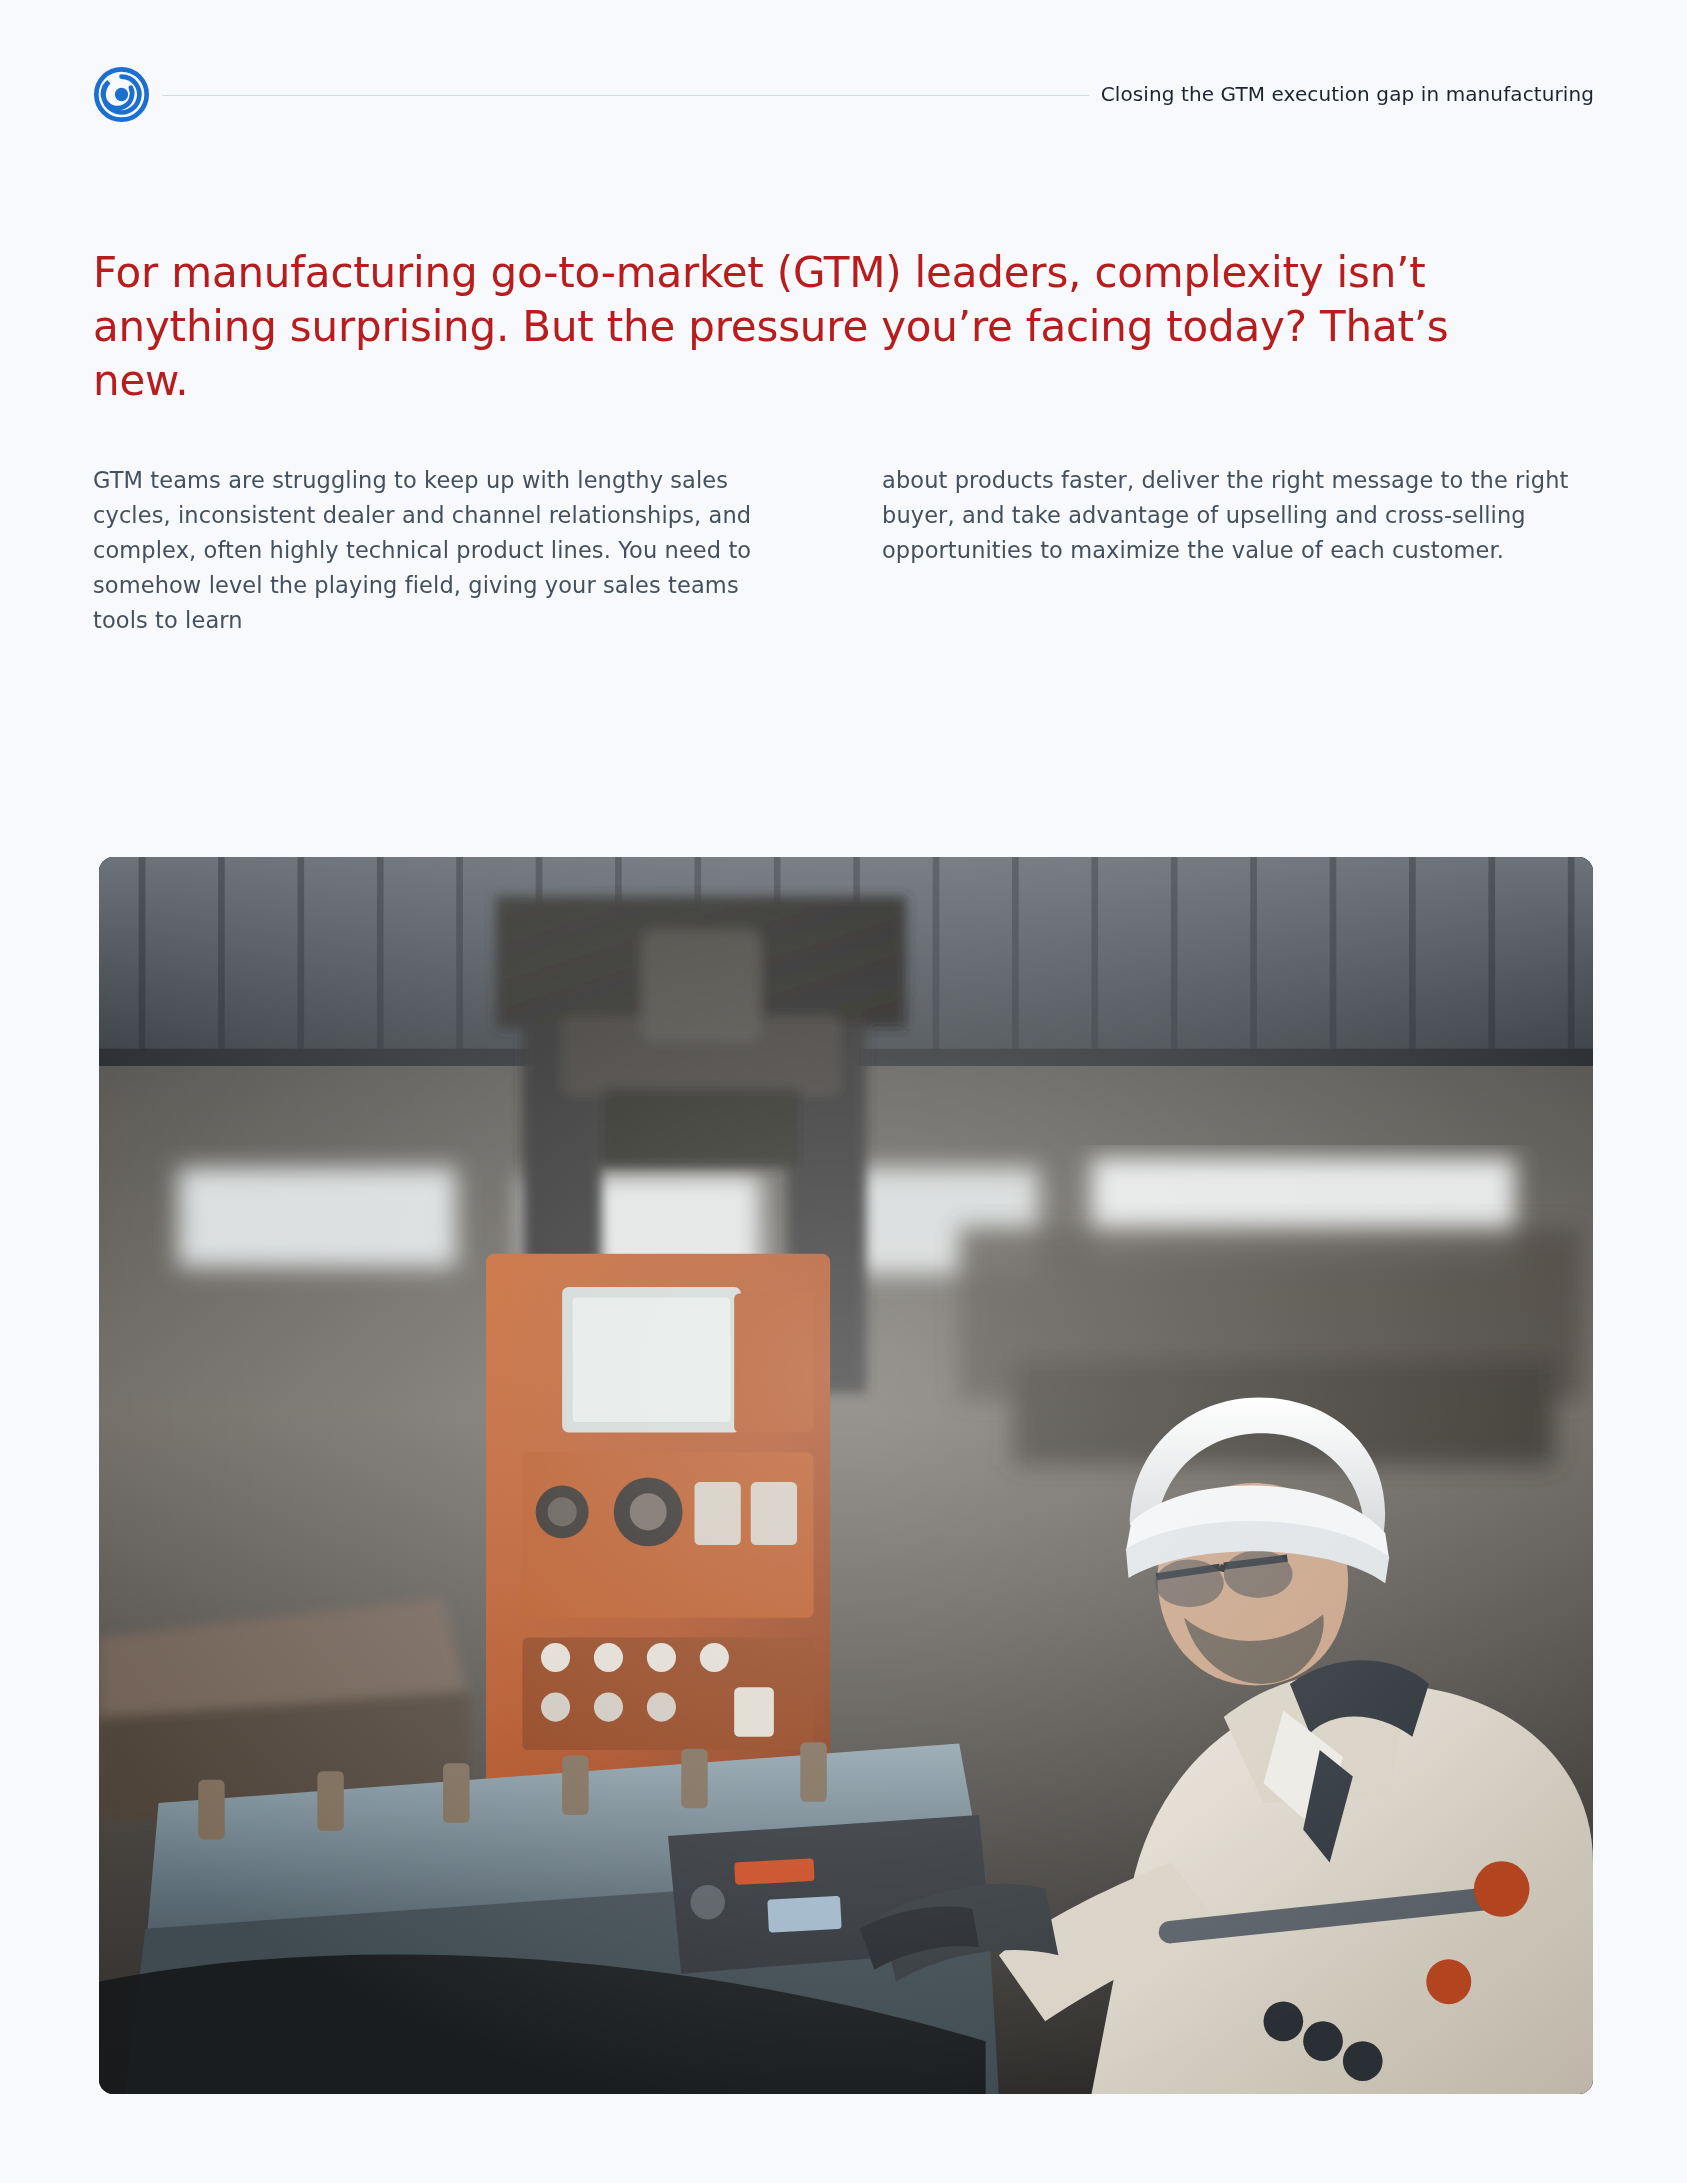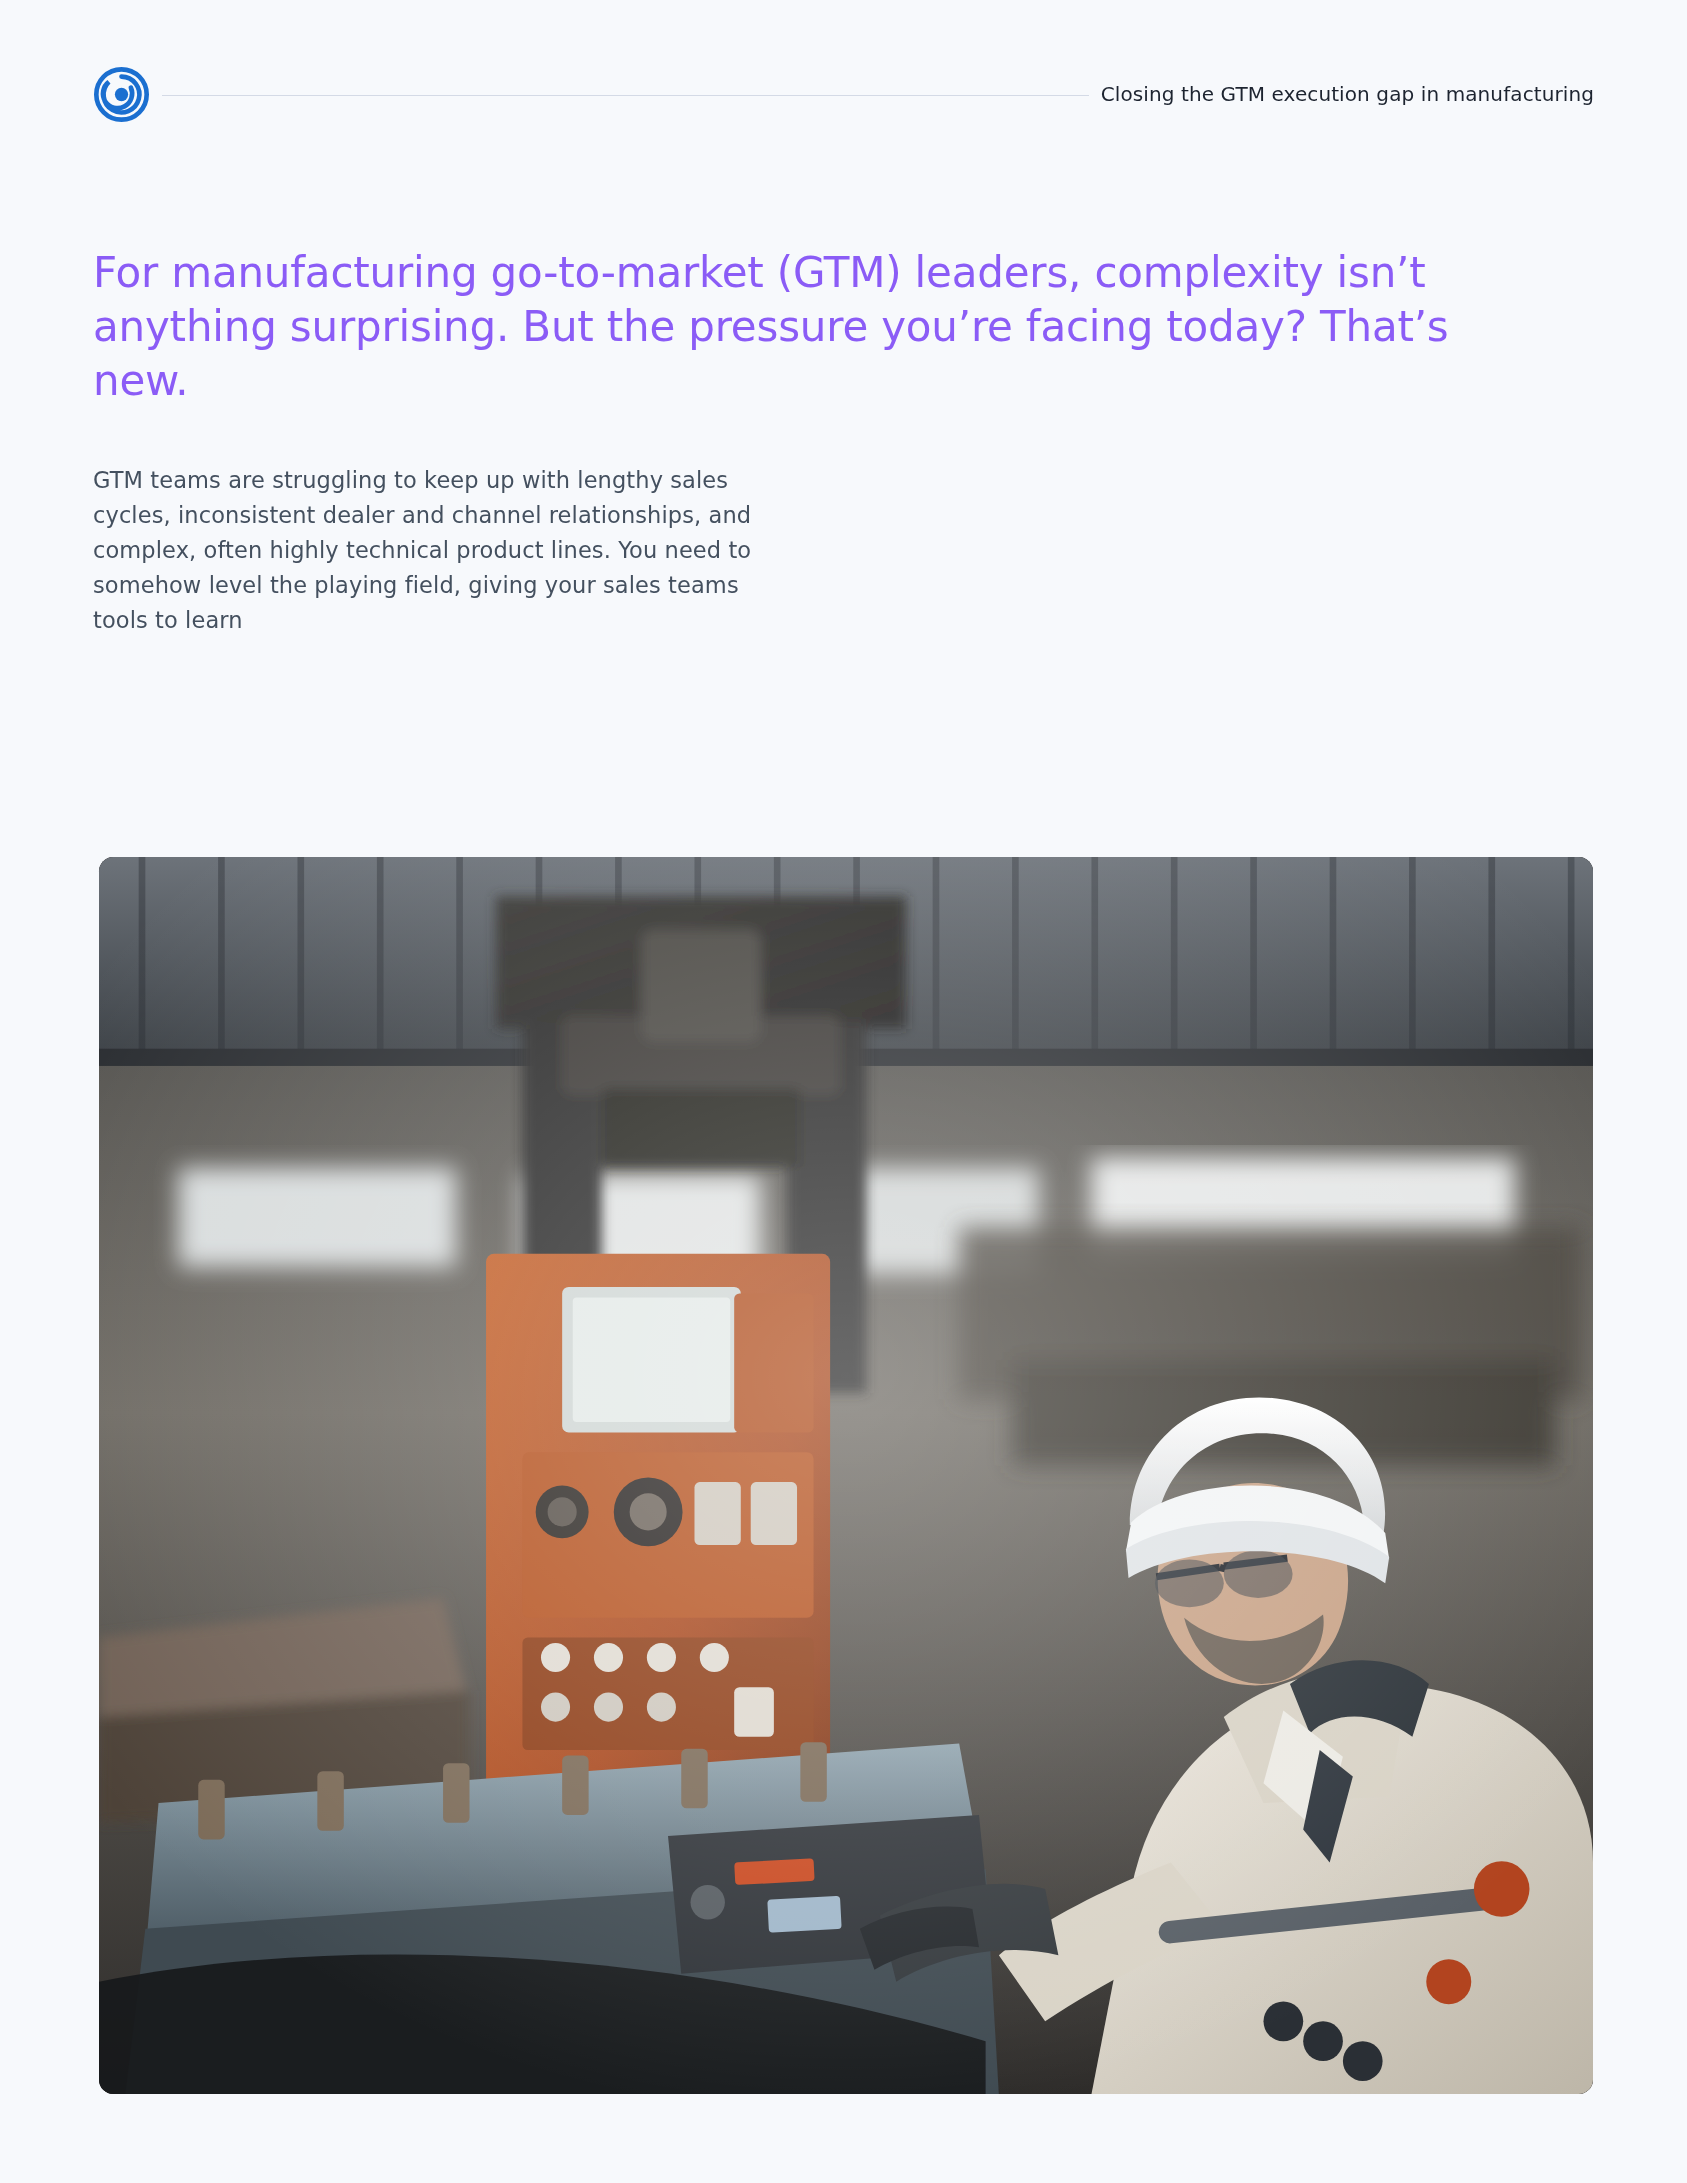--- a/index.html
+++ b/index.html
@@ -63,21 +63,21 @@
   }
 
   
   .headline {
     position: absolute;
     top: 218px;
     left: 93px;
     width: 1409px;
     font-size: 42px;
     line-height: 1.28;
-    color: #8b5cf6;
+    color: #b91c1c;
     letter-spacing: -0.2px;
     font-weight: 400;
   }
 
   
   .columns {
     position: absolute;
     top: 463px;
     left: 93px;
     width: 1502px;
@@ -129,20 +129,23 @@
     <div class="header-rule"></div>
 
     <div class="header-title">Closing the GTM execution gap in manufacturing</div>
   </div>
 
   <h1 class="headline">For manufacturing go-to-market (GTM) leaders, complexity isn’t anything surprising. But the pressure you’re facing today? That’s new.</h1>
 
   <div class="columns">
     <div class="column">
       <p>GTM teams are struggling to keep up with lengthy sales cycles, inconsistent dealer and channel relationships, and complex, often highly technical product lines. You need to somehow level the playing field, giving your sales teams tools to learn</p>
+    </div>
+    <div class="column">
+      <p>about products faster, deliver the right message to the right buyer, and take advantage of upselling and cross-selling opportunities to maximize the value of each customer.</p>
     </div>
   </div>
 
   <div class="photo">
     <svg viewBox="0 0 2258 1870" preserveAspectRatio="xMidYMid slice" aria-hidden="true">
       <defs>
         <linearGradient id="ceil" x1="0" y1="0" x2="0" y2="1">
           <stop offset="0%" stop-color="#6d737a"></stop>
           <stop offset="100%" stop-color="#3c4146"></stop>
         </linearGradient>

